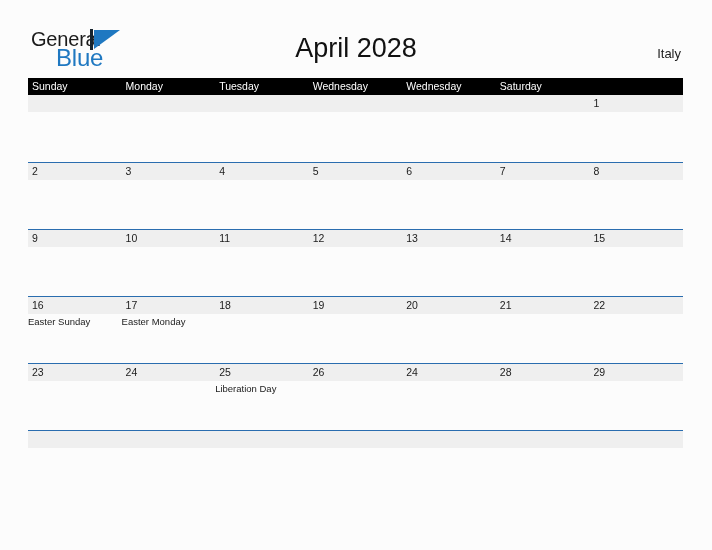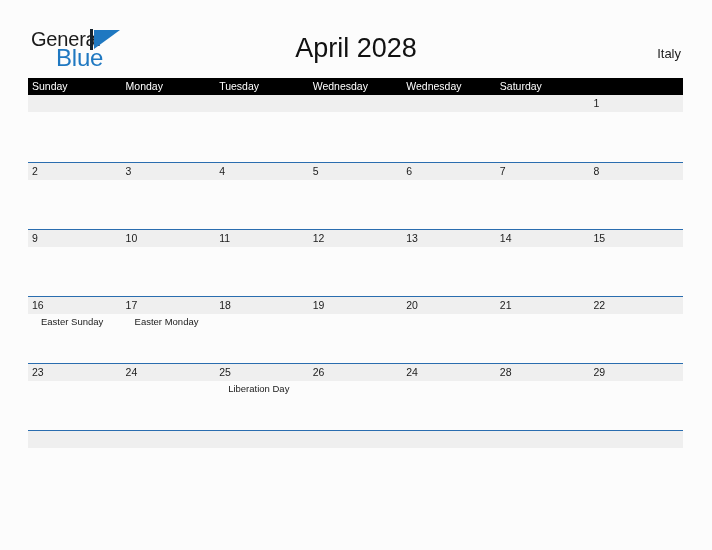--- a/index.html
+++ b/index.html
@@ -162,21 +162,21 @@
   .daynum {
     position: absolute;
     left: 4px;
     top: 0;
     font-size: 10.5px;
     line-height: 17px;
     color: #1b1b1b;
   }
   .events {
     position: absolute;
-    left: 13px;
+    left: 0;
     top: 18px;
     width: 89px;
   }
   .event {
     font-size: 9.5px;
     line-height: 13px;
     color: #1b1b1b;
     white-space: nowrap;
   }
 </style>

